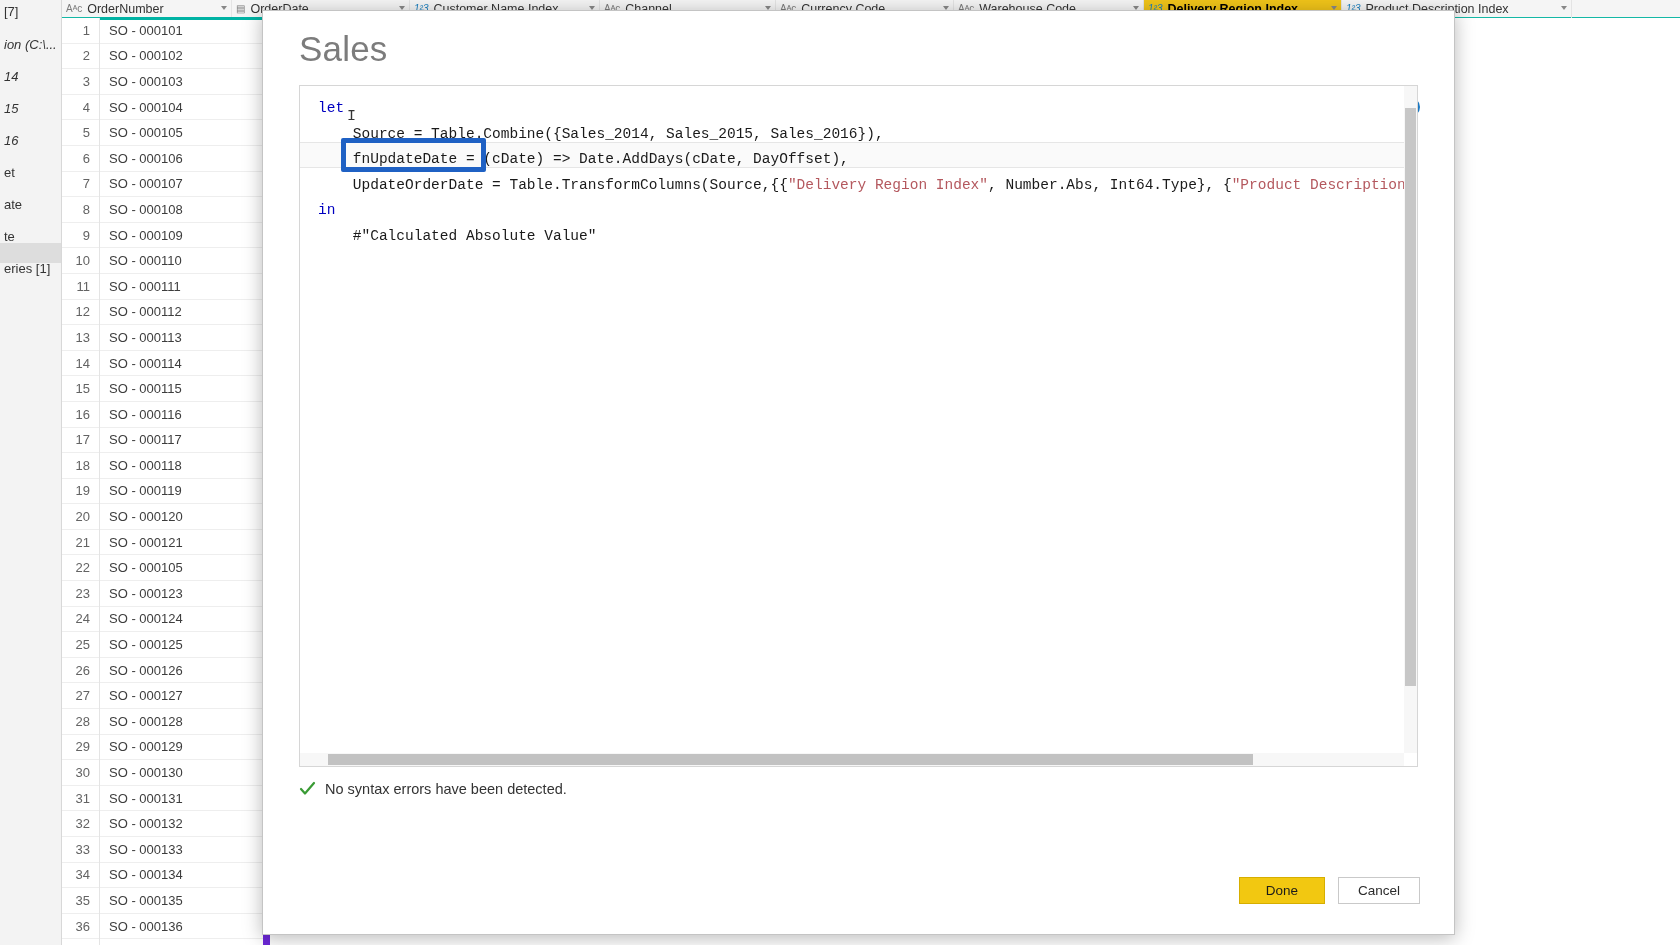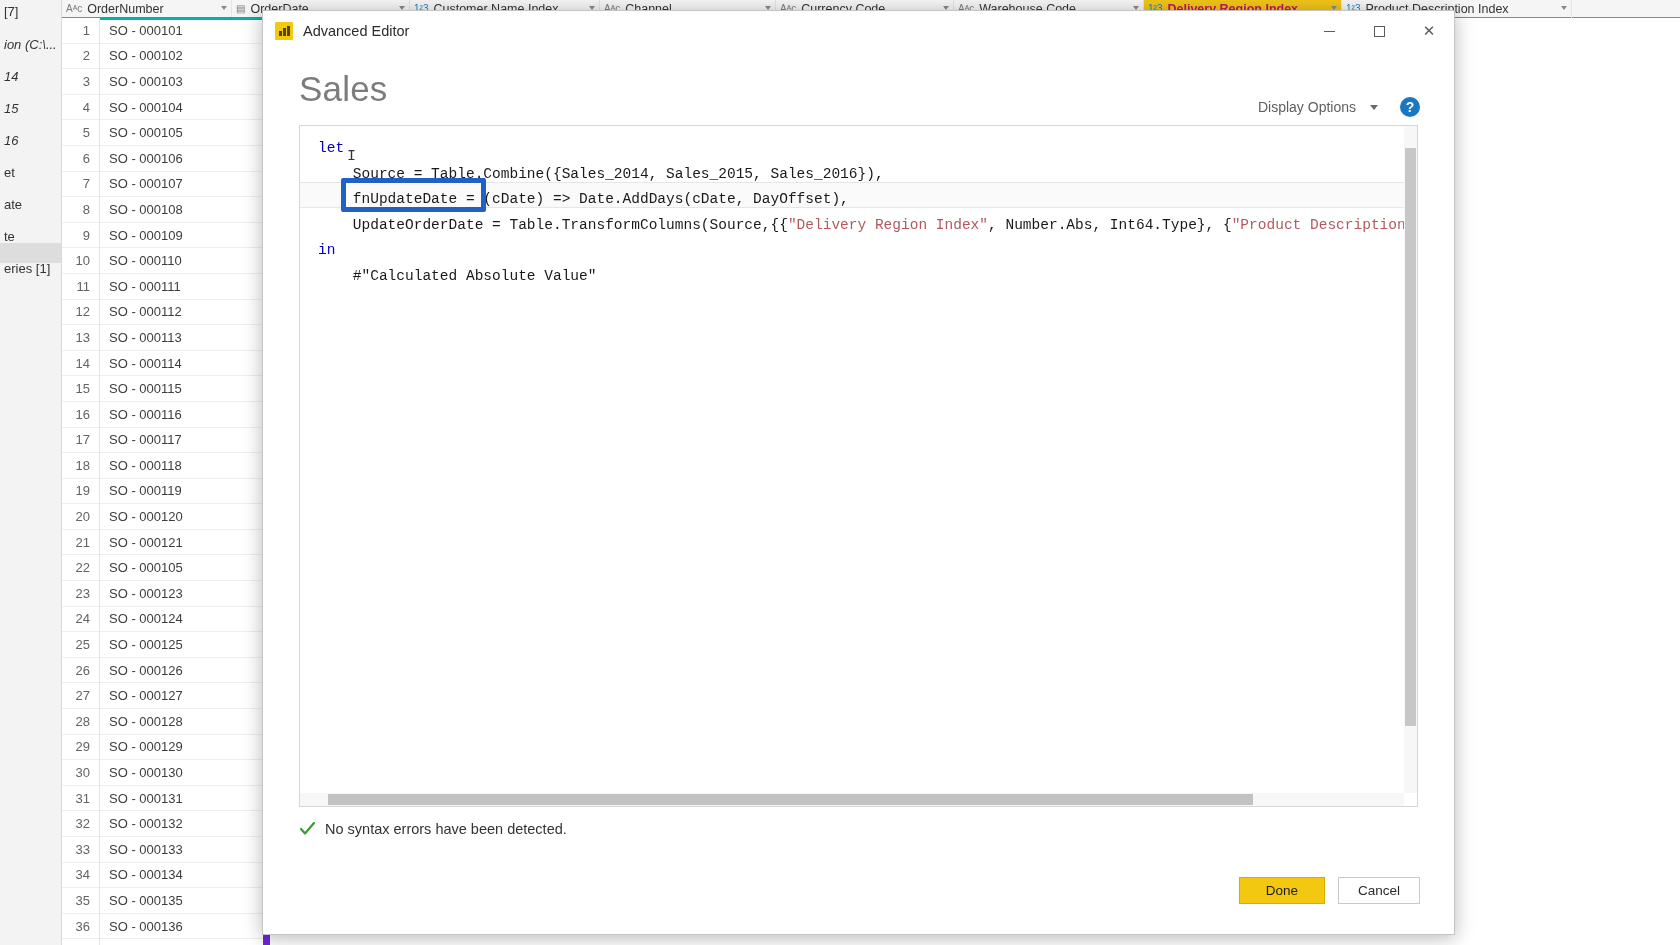--- a/index.html
+++ b/index.html
@@ -42,21 +42,21 @@
   .col-head {
     height: 18px; display: flex; align-items: center;
     font-size: 12.5px; color: #333; padding: 0 4px;
     border-right: 1px solid #e4e4e4; position: relative;
     white-space: nowrap; overflow: hidden;
   }
   .col-head .tico {
     font-size: 10px; color: #7a7a7a; margin-right: 5px;
     font-family: "Liberation Sans", sans-serif;
   }
-  .col-head .tico.num { color: #1a7fbf; }
+  .col-head .tico.num { color: #1a7fbf; font-style: italic; }
   .col-head .caret {
     position: absolute; right: 4px; top: 6px;
     width: 0; height: 0; border-left: 3.5px solid transparent;
     border-right: 3.5px solid transparent; border-top: 4px solid #888;
   }
   .col-head.sel { background: #f0c419; }
 
   .sel-underline {
     position: absolute; left: 0; right: 0; bottom: 0; height: 3px;
     background: #00b3a4;
@@ -262,21 +262,21 @@
           <span>Currency Code</span>
           <span class="caret"></span>
         </div>
         <div class="col-head" style="width: 190px;">
           <span class="tico">Aᴬc</span>
           <span>Warehouse Code</span>
           <span class="caret"></span>
         </div>
         <div class="col-head sel" style="width: 198px;">
           <span class="tico num">1²3</span>
-          <span style="font-weight: bold; color: #be185d;">Delivery Region Index</span>
+          <span style="font-weight: bold; color: #000000;">Delivery Region Index</span>
           <span class="caret"></span>
         </div>
         <div class="col-head" style="width: 230px;">
           <span class="tico num">1²3</span>
           <span>Product Description Index</span>
           <span class="caret"></span>
         </div>
       </div>
     <div class="rownum-col" id="rownum-col">
         <div class="cell rn">1</div>
@@ -353,39 +353,20 @@
         <div class="cell on">SO - 000134</div>
         <div class="cell on">SO - 000135</div>
         <div class="cell on">SO - 000136</div>
       </div>
   <div class="sel-underline" style="position: absolute; left: 38px; width: 170px; top: 17px;"></div>
     </div>
 </div>
 
 <div id="dialog">
 
-  <div class="titlebar">
-    <span class="title-icon">
-        <i></i>
-        <i></i>
-        <i></i>
-      </span>
-    <span class="title-text">Advanced Editor</span>
-    <div class="wbtns">
-      <div class="wbtn">
-          <span class="min"></span>
-        </div>
-      <div class="wbtn">
-          <span class="max"></span>
-        </div>
-      <div class="wbtn close">
-          <span>✕</span>
-        </div>
-    </div>
-  </div>
 
   <div class="editor-title">Sales</div>
 
   <div class="opts-row">
     <div class="disp-opts">
       <span>Display Options</span>
       <span class="disp-caret"></span>
     </div>
     <div class="help-icon">?</div>
   </div>

